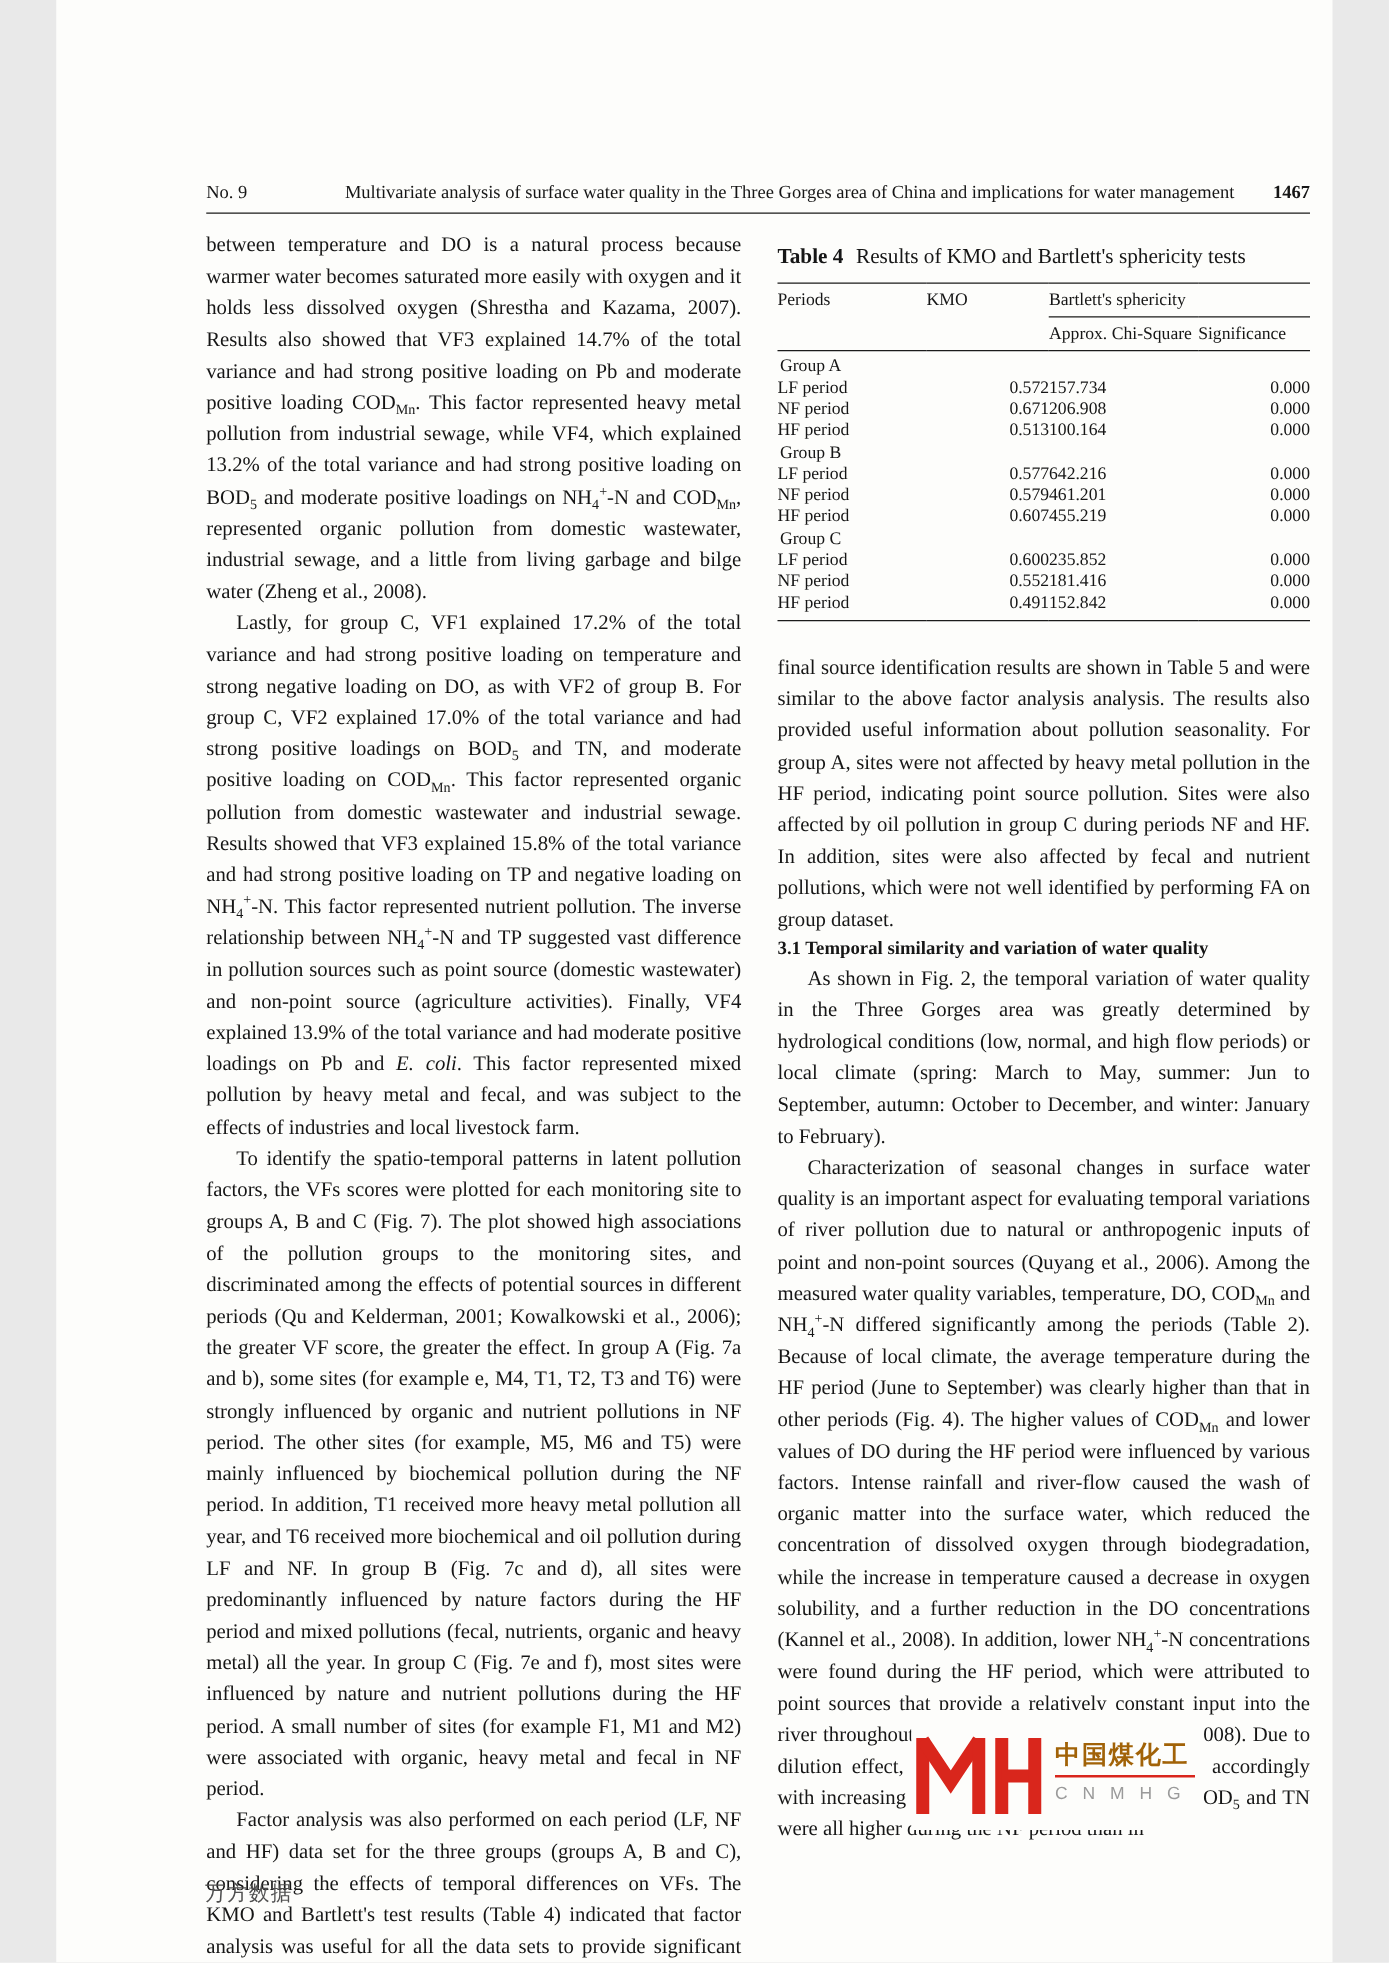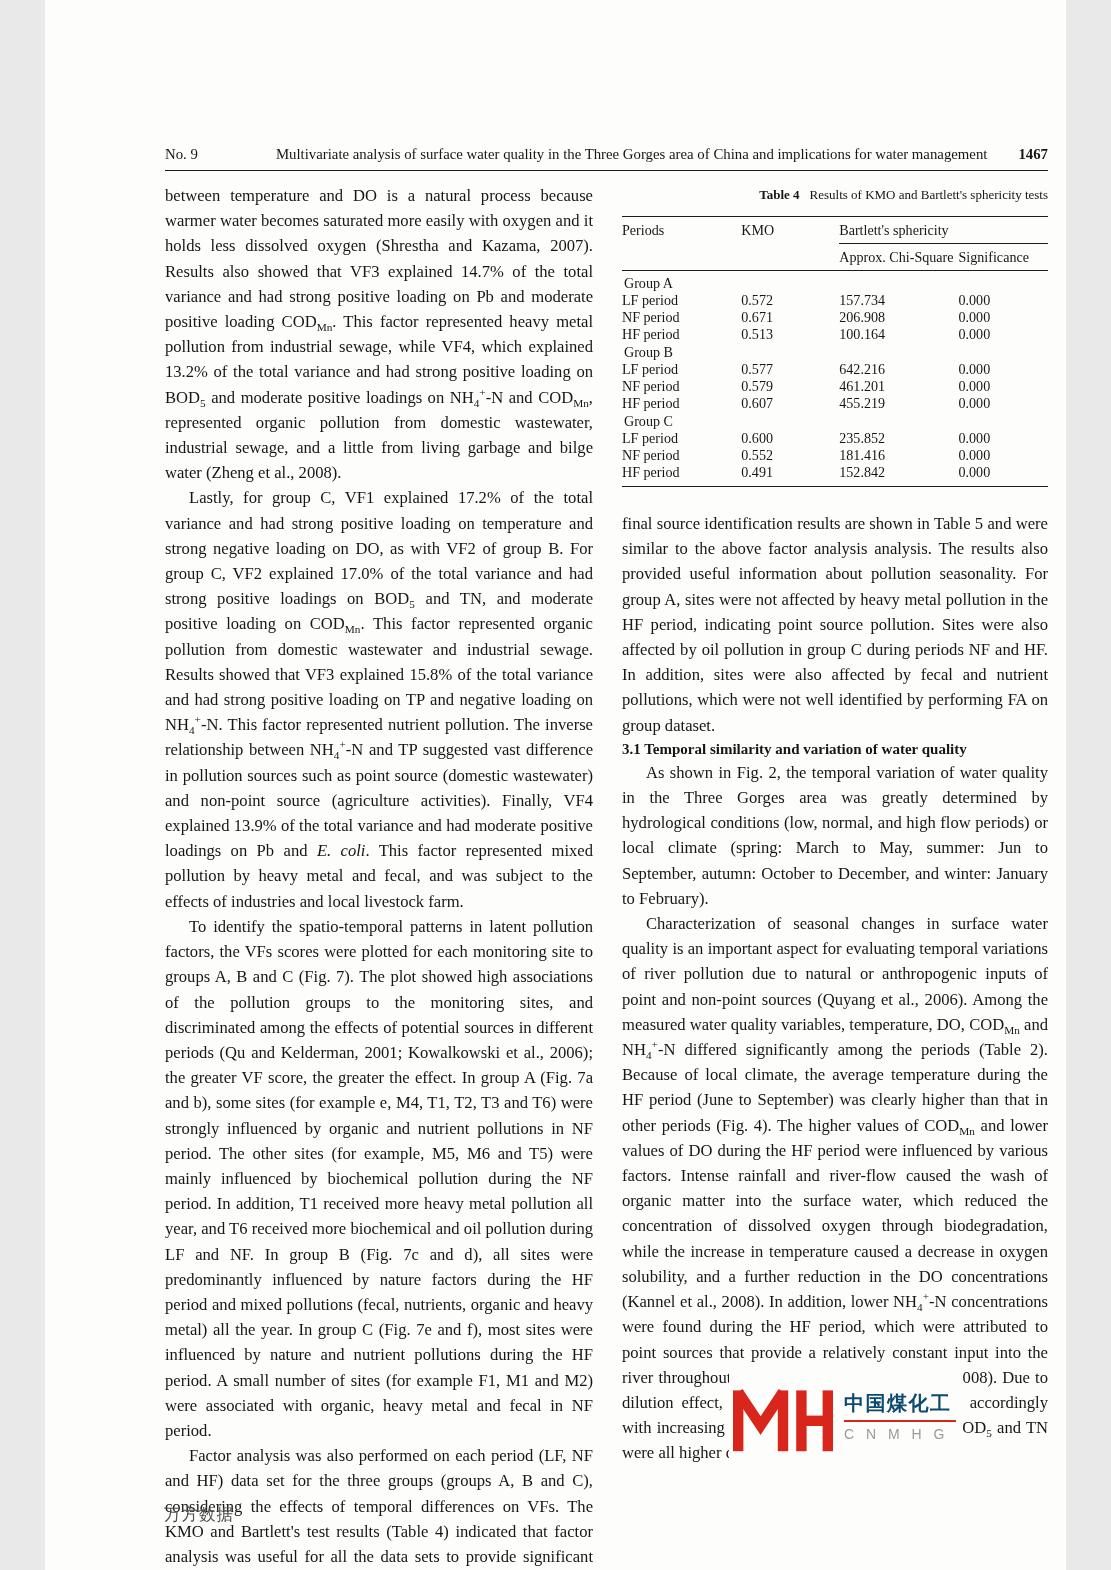--- a/index.html
+++ b/index.html
@@ -30,21 +30,21 @@
     font-size:16.6px;line-height:25.2px;text-align:justify;
   }
   .col-left{left:120px;}
   .col-right{left:577px;width:426px;}
   p.para{margin:0;}
   p.indent{text-indent:24px;}
   sub,sup{font-size:68%;line-height:0;}
   
   .table-block{margin:0 0 24px 0;}
   .table-caption{
-    text-align:right;font-size:13px;line-height:19px;margin:2px 0 12px 0;
+    text-align:left;font-size:17px;line-height:19px;margin:12px 0 12px 0;
   }
   .cap-label{font-weight:700;margin-right:10px;}
   table.kmo-table{
     width:100%;border-collapse:collapse;
     font-size:14.1px;line-height:17px;
     border-top:1.8px solid #1b1b1b;border-bottom:1.8px solid #1b1b1b;
   }
   table.kmo-table col.c1{width:28%;}
   table.kmo-table col.c2{width:23%;}
   table.kmo-table col.c3{width:28%;}
@@ -57,23 +57,23 @@
   th.th-kmo{text-align:center;}
   th.th-bartlett{text-align:center;border-bottom:1px solid #1b1b1b;padding-bottom:2px;}
   th.th-chi{padding-top:6px;padding-left:10px;text-align:left;}
   th.th-sig{padding-top:6px;text-align:right;padding-right:2px;}
   thead th.th-periods,thead th.th-kmo,thead tr:nth-child(2) th{
     border-bottom:1.2px solid #1b1b1b;
   }
   table.kmo-table td{padding:0;vertical-align:baseline;}
   tr.group-row td{padding-left:2px;padding-top:1px;}
   td.td-period{padding-left:12px;}
-  td.td-kmo{text-align:left;}
+  td.td-kmo{text-align:right;}
   td.td-chi{text-align:left;padding-left:14px;}
-  td.td-sig{text-align:left;}
+  td.td-sig{text-align:right;}
   tbody tr:first-child td{padding-top:4px;}
   tbody tr:last-child td{padding-bottom:5px;}
   
   .sec-heading{
     font-size:19px;font-weight:700;text-align:left;text-indent:0;
     margin:27px 0 18px 0;line-height:24px;
   }
   .subsec-heading{
     font-size:15px;font-weight:700;text-align:left;text-indent:0;
     margin:0 0 14px 0;line-height:22px;
@@ -82,21 +82,21 @@
   
   .watermark{
     position:absolute;left:684px;top:1368px;width:234px;height:96px;
     background:#fdfdfb;display:flex;align-items:center;gap:9px;
     padding:0 2px;box-sizing:border-box;
   }
   .wm-logo{flex:0 0 auto;display:block;}
   .wm-textcol{display:flex;flex-direction:column;justify-content:center;}
   .wm-cn{
     font-family:"Liberation Sans","DejaVu Sans",sans-serif;
-    color:#0c4a6e;font-size:20px;font-weight:700;letter-spacing:1.5px;white-space:nowrap;
+    color:#a16207;font-size:20px;font-weight:700;letter-spacing:1.5px;white-space:nowrap;
   }
   .wm-underline{border-top:2px solid #d9261c;margin:3px 0 4px 0;width:112px;}
   .wm-en{
     font-family:"Liberation Sans","DejaVu Sans",sans-serif;
     color:#9a9a9a;font-size:14px;letter-spacing:4px;white-space:nowrap;
   }
   
   .footer-mark{
     position:absolute;left:119px;top:1504px;
     font-family:"Liberation Sans","DejaVu Sans",sans-serif;

